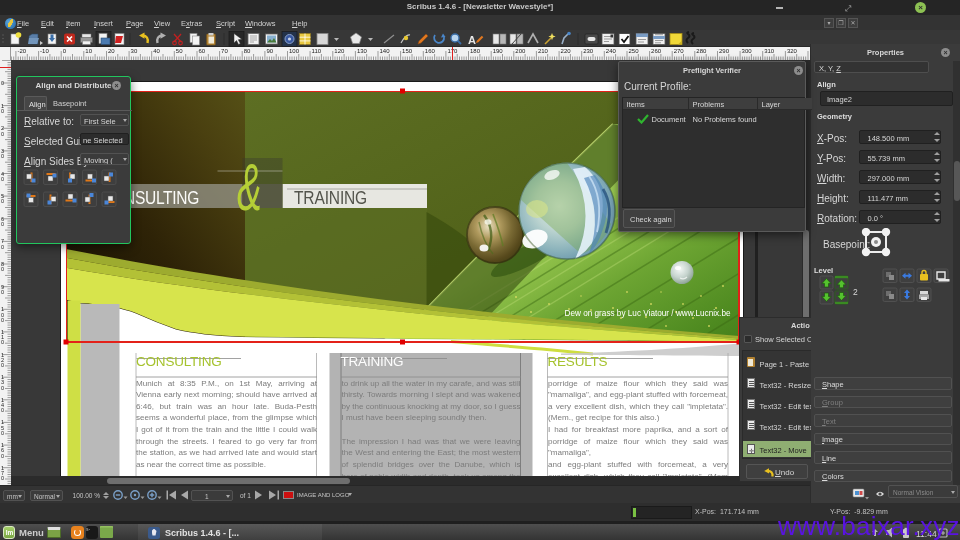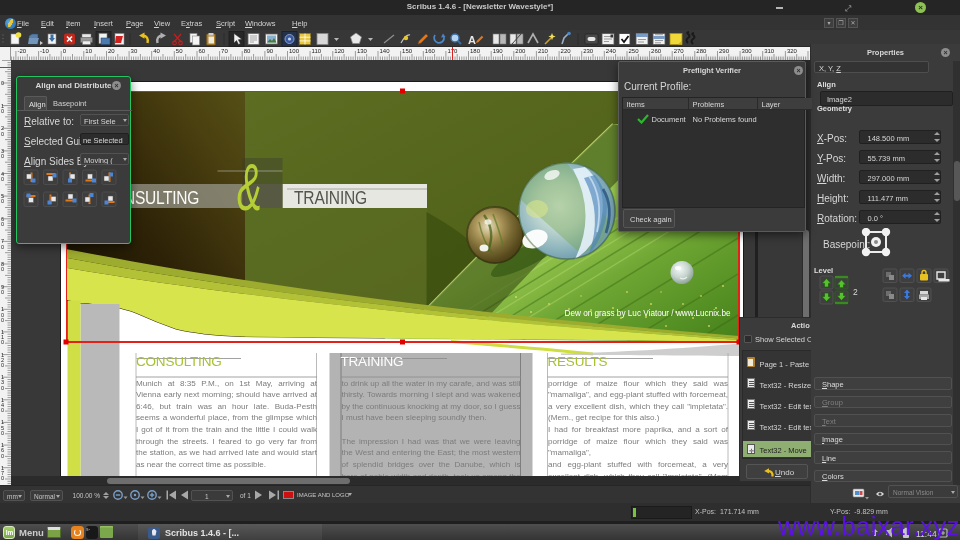--- a/index.html
+++ b/index.html
@@ -567,21 +567,21 @@
   <div class="abs" style="left:297px;top:6px;font-size:6px;color:#c6c6c6;">IMAGE AND LOGO</div>
   <div class="abs" style="left:348px;top:7px;width:0;height:0;border-left:2.5px solid transparent;border-right:2.5px solid transparent;border-top:3px solid #aaa;"></div>
 </div>
 
 <div class="abs" id="props">
   <div class="ptitle" style="top:4px;">Properties</div>
   <div class="closex" style="left:130px;top:4px;">×</div>
   <div class="inp" style="left:3px;top:17px;width:115px;height:12px;background:#333;border-color:#4e4e4e;padding:1.5px 0 0 4px;">X, Y, <u>Z</u></div>
   <div class="blbl" style="left:6px;top:36px;">Align</div>
   <div class="inp" style="left:9px;top:47px;width:133px;height:15px;padding:3px 0 0 6px;">Image2</div>
-  <div class="blbl" style="left:6px;top:60px;">Geometry</div>
+  <div class="blbl" style="left:6px;top:68px;">Geometry</div>
   <div class="lbl" style="left:6px;top:89px;"><u>X</u>-Pos:</div>
   <div class="inp" style="left:47.5px;top:86px;width:82.5px;height:14px;padding:3px 0 0 8px;">148.500 mm</div>
   <div class="spin" style="left:121px;top:86px;height:14px;"></div>
   <div class="lbl" style="left:6px;top:109px;"><u>Y</u>-Pos:</div>
   <div class="inp" style="left:47.5px;top:106px;width:82.5px;height:14px;padding:3px 0 0 8px;">55.739 mm</div>
   <div class="spin" style="left:121px;top:106px;height:14px;"></div>
   <div class="lbl" style="left:6px;top:129px;"><u>W</u>idth:</div>
   <div class="inp" style="left:47.5px;top:126px;width:82.5px;height:14px;padding:3px 0 0 8px;">297.000 mm</div>
   <div class="spin" style="left:121px;top:126px;height:14px;"></div>
   <div class="lbl" style="left:6px;top:149px;"><u>H</u>eight:</div>

